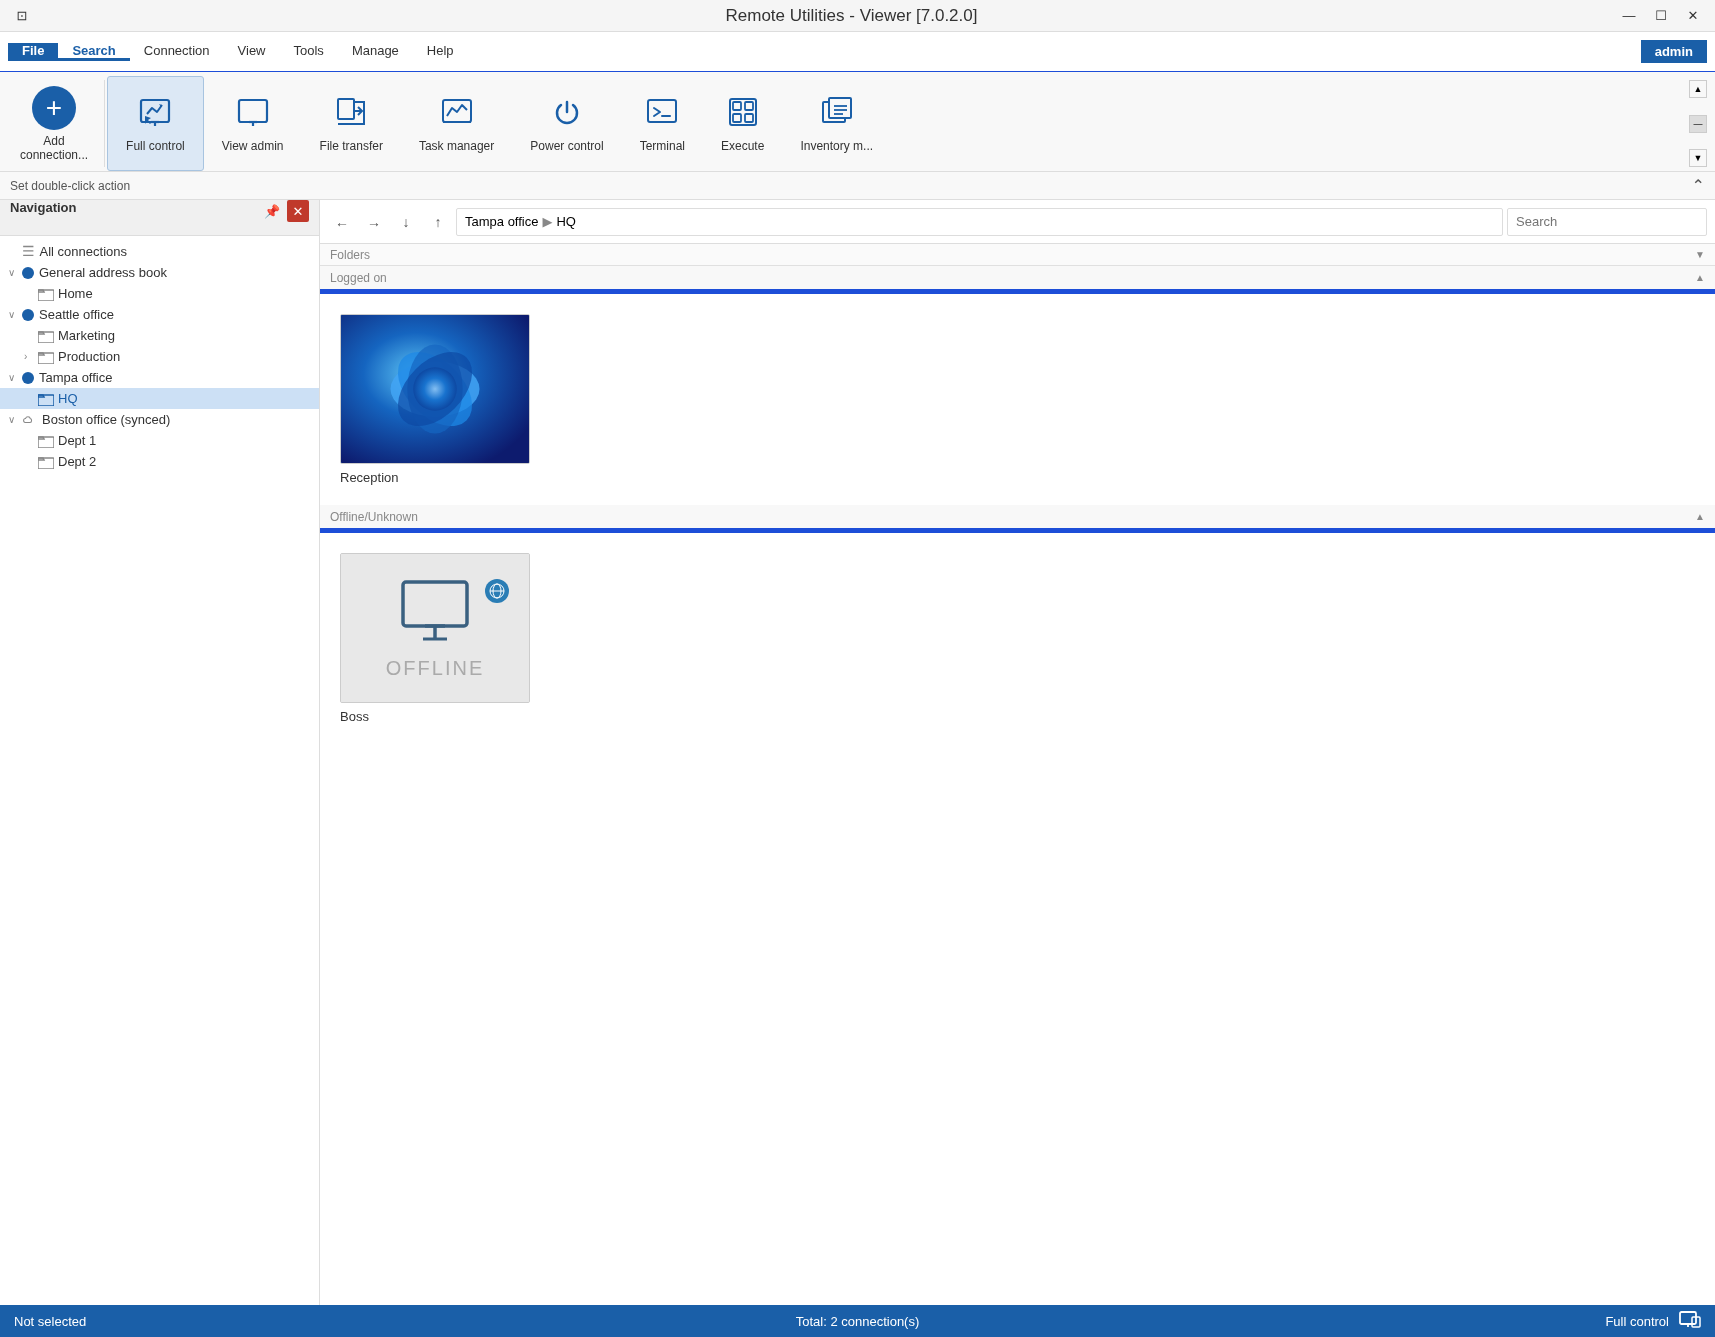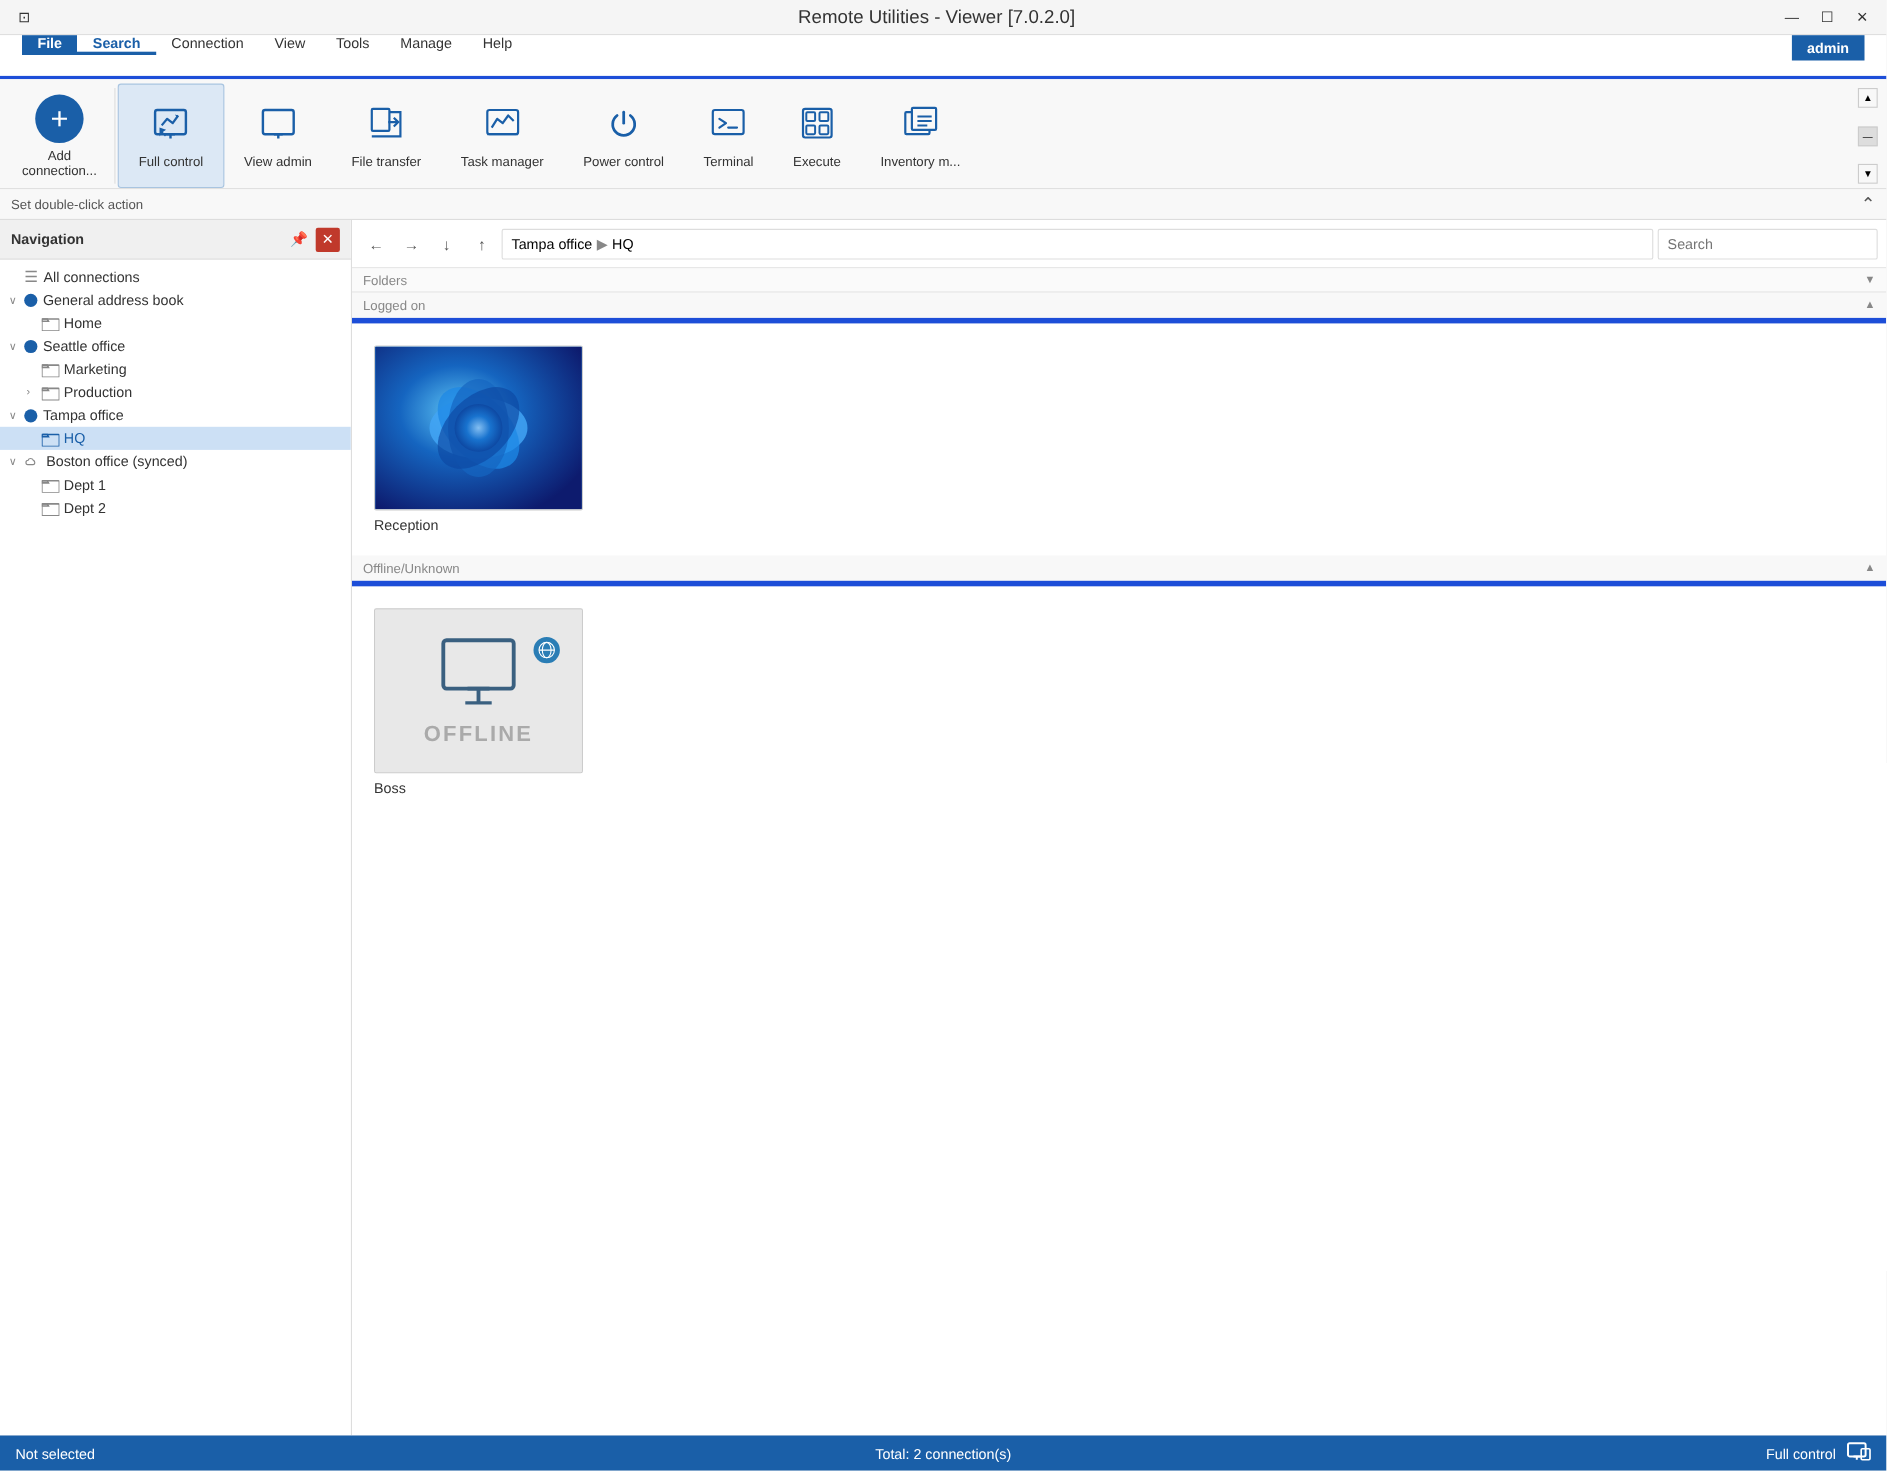--- a/index.html
+++ b/index.html
@@ -20,23 +20,23 @@
     .title-bar-btn {
       width: 28px; height: 24px; border: none; background: transparent; cursor: pointer;
       display: flex; align-items: center; justify-content: center; font-size: 13px; color: #333;
     }
 
     
     .menu-bar {
       background: #fff;
       height: 40px;
       display: flex;
-      align-items: flex-start;
-      border-bottom: 3px solid #1d4ed8;
-      padding: 0 20px;
+      align-items: center;
+      border-bottom: 1px solid #1d4ed8;
+      padding: 0 8px;
     }
     .menu-item {
       padding: 0 14px;
       display: flex;
       align-items: center;
       cursor: pointer;
       font-size: 13px;
       color: #333;
       border-bottom: 3px solid transparent;
     }
@@ -159,21 +159,21 @@
       border-right: 1px solid #ddd;
       display: flex;
       flex-direction: column;
       overflow: hidden;
     }
     .nav-header {
       background: #f0f0f0;
       border-bottom: 1px solid #ddd;
       height: 36px;
       display: flex;
-      align-items: center;
+      align-items: flex-start;
       padding: 0 10px;
       justify-content: space-between;
     }
     .nav-header-title { font-size: 13px; font-weight: 600; color: #333; }
     .nav-header-icons { display: flex; gap: 4px; }
     .nav-icon-btn {
       width: 22px; height: 22px;
       border: none; background: transparent;
       cursor: pointer; display: flex; align-items: center; justify-content: center;
       font-size: 13px; color: #555;
@@ -319,21 +319,21 @@
       height: 100%;
       background: #e8e8e8;
       display: flex;
       flex-direction: column;
       align-items: center;
       justify-content: center;
       position: relative;
     }
     .offline-text {
       font-size: 20px;
-      font-weight: 700;
+      font-weight: 400;
       color: #aaa;
       letter-spacing: 2px;
       margin-top: 10px;
     }
 
     .connection-name {
       font-size: 13px;
       color: #333;
       margin-top: 6px;
       text-align: center;

